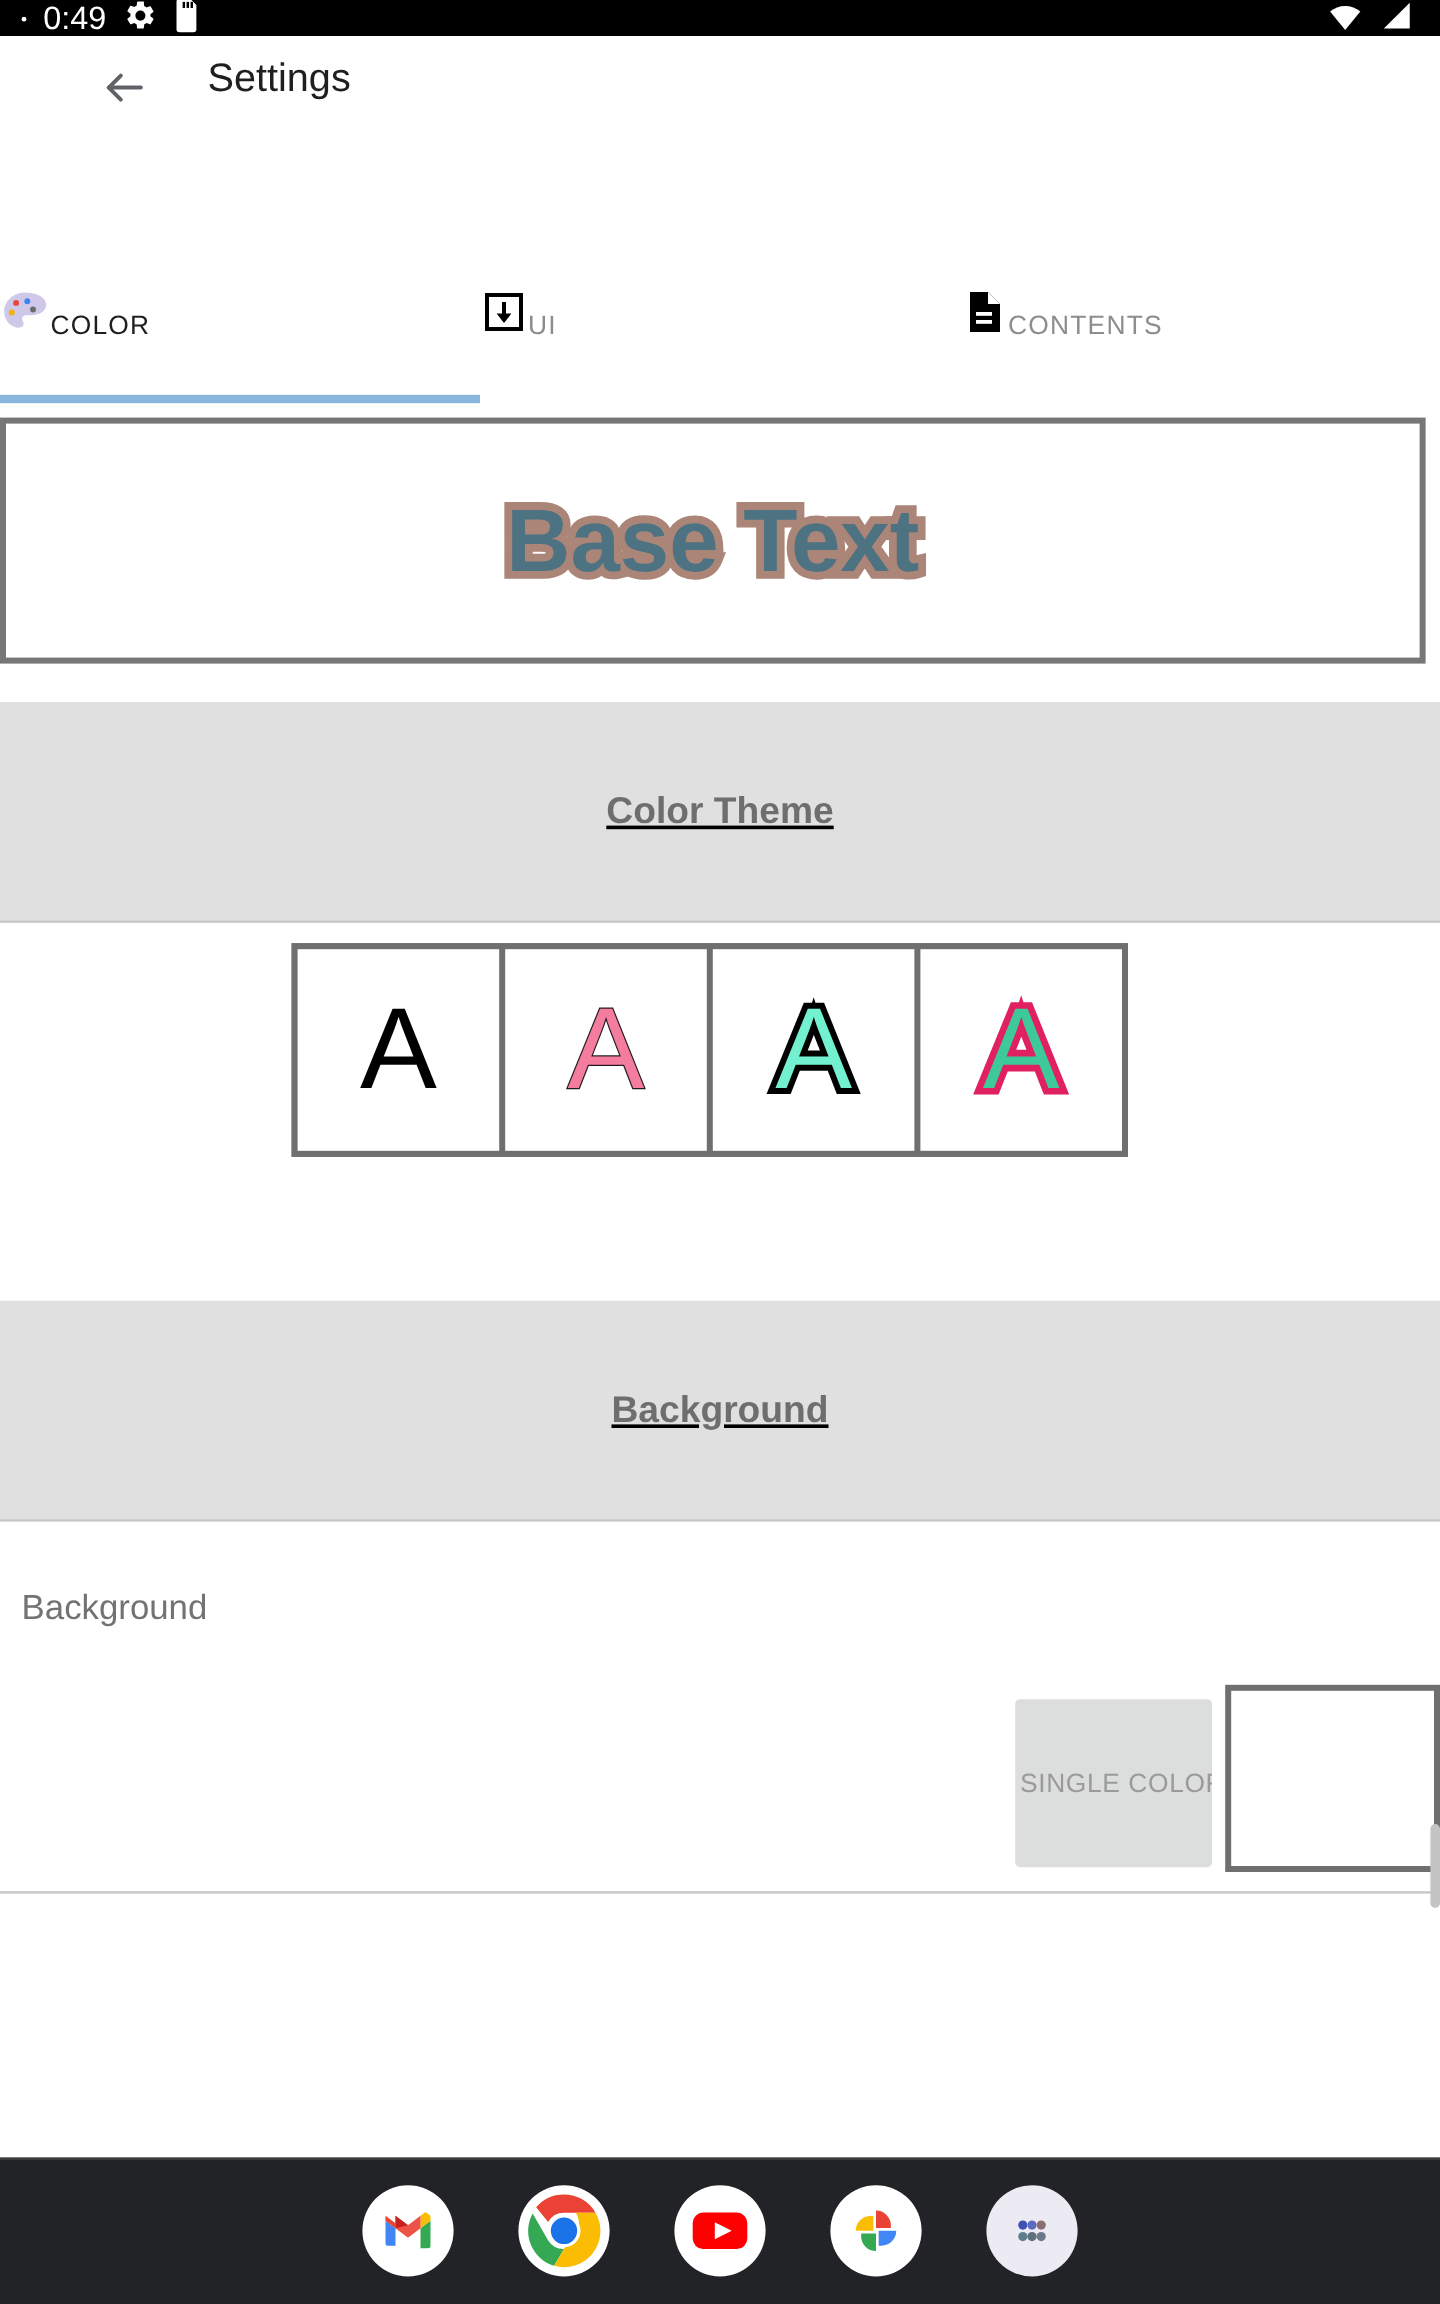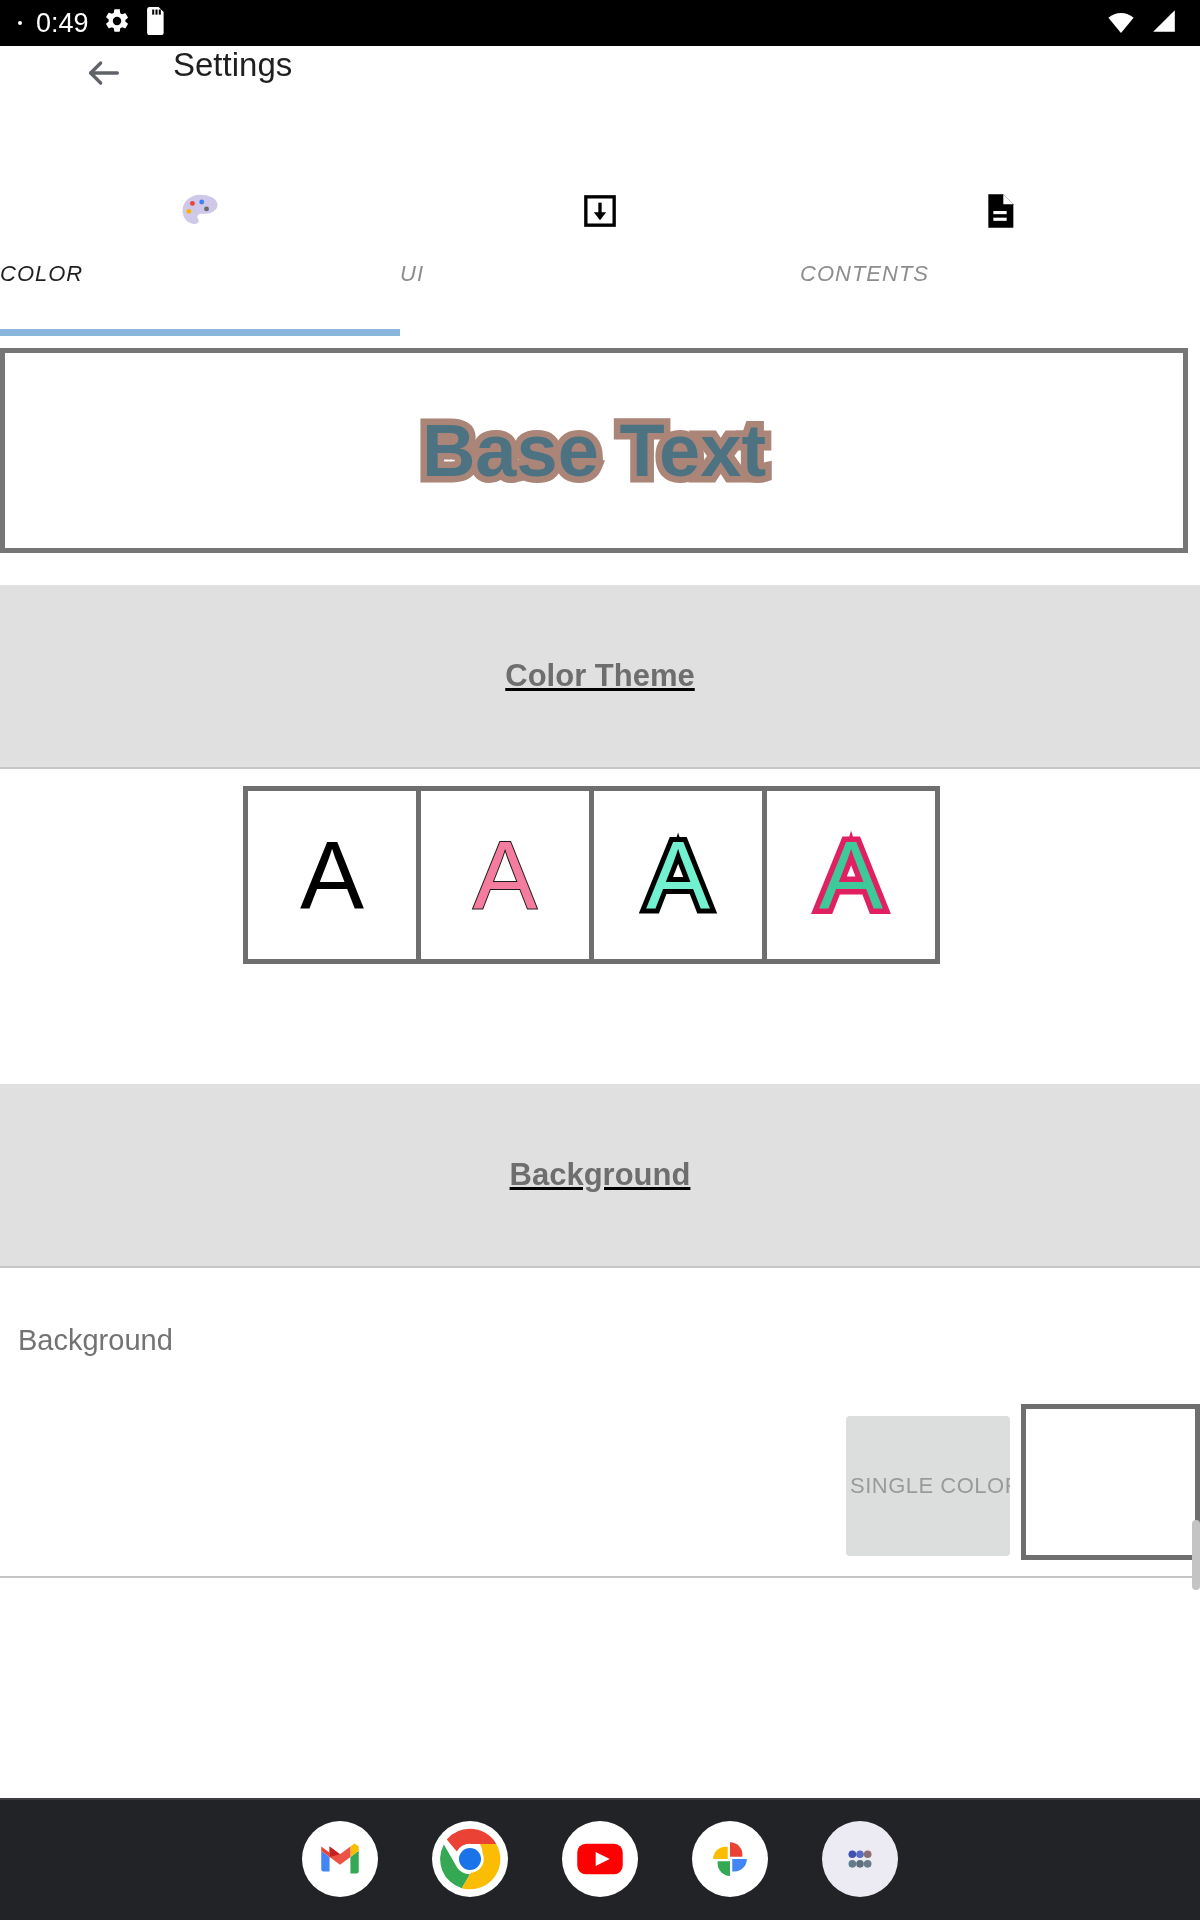--- a/index.html
+++ b/index.html
@@ -6,39 +6,39 @@
   html, body {
     width: 1200px; height: 1920px;
     background: #ffffff;
     font-family: "Liberation Sans", sans-serif;
     overflow: hidden;
   }
   #screen { position: relative; width: 1200px; height: 1920px; background:#fff; }
 
   
   .statusbar {
-    position: absolute; top:0; left:0; width:1200px; height:46px;
+    position: absolute; top:0; left:0; width:1200px; height:30px;
     background:#000; color:#fff; display:flex; align-items:center;
   }
   .sb-left { display:flex; align-items:center; gap:14px; padding-left:18px; }
   .sb-dot { width:4px; height:4px; background:#fff; border-radius:50%; align-self:flex-end; margin-bottom:14px; }
   .sb-clock { font-size:27px; letter-spacing:0px; line-height:1; font-family:"Liberation Sans", sans-serif; }
   .sb-right { margin-left:auto; display:flex; align-items:center; gap:14px; padding-right:22px; }
 
   
   .appbar {
     position:absolute; top:46px; left:0; width:1171px; height:115px;
     background:#fff; display:flex; margin-left:33px;
   }
   .back-btn { width:58px; height:58px; margin-left:42px; display:flex; align-items:center; justify-content:center; cursor:pointer; }
   .appbar-title { font-size:33px; color:#1f1f1f; margin-left:40px; font-weight:400; }
 
   
   .tabs { position:absolute; top:161px; left:0; width:1200px; height:175px; background:#fff; display:flex; }
-  .tab { flex:1 1 0; display:flex; flex-direction:column; justify-content:flex-start; padding-top:22px; cursor:pointer; position:relative;font-style:italic; }
+  .tab { flex:1 1 0; display:flex; flex-direction:row; align-items:center; justify-content:flex-start; padding-top:22px; cursor:pointer; position:relative; }
   .tab-icon { height:56px; display:flex; align-items:center; justify-content:center; font-size:40px; line-height:1; }
   .tab-label { margin-top:22px; font-size:22px; letter-spacing:1.0px; color:#8d8d8d; }
   .tab.active .tab-label { color:#1f1f1f; }
   .tab-indicator {
     position:absolute; bottom:0; left:0; height:7px; background:#8ab6de;
   }
 
   
   .preview-row { position:absolute; top:348px; left:0; width:1200px; height:205px; display:flex; background:#fff; }
   .preview-cell { flex:1 1 0; border:5px solid #767676; background:#fff; display:flex; align-items:center; justify-content:center; overflow:hidden; }

